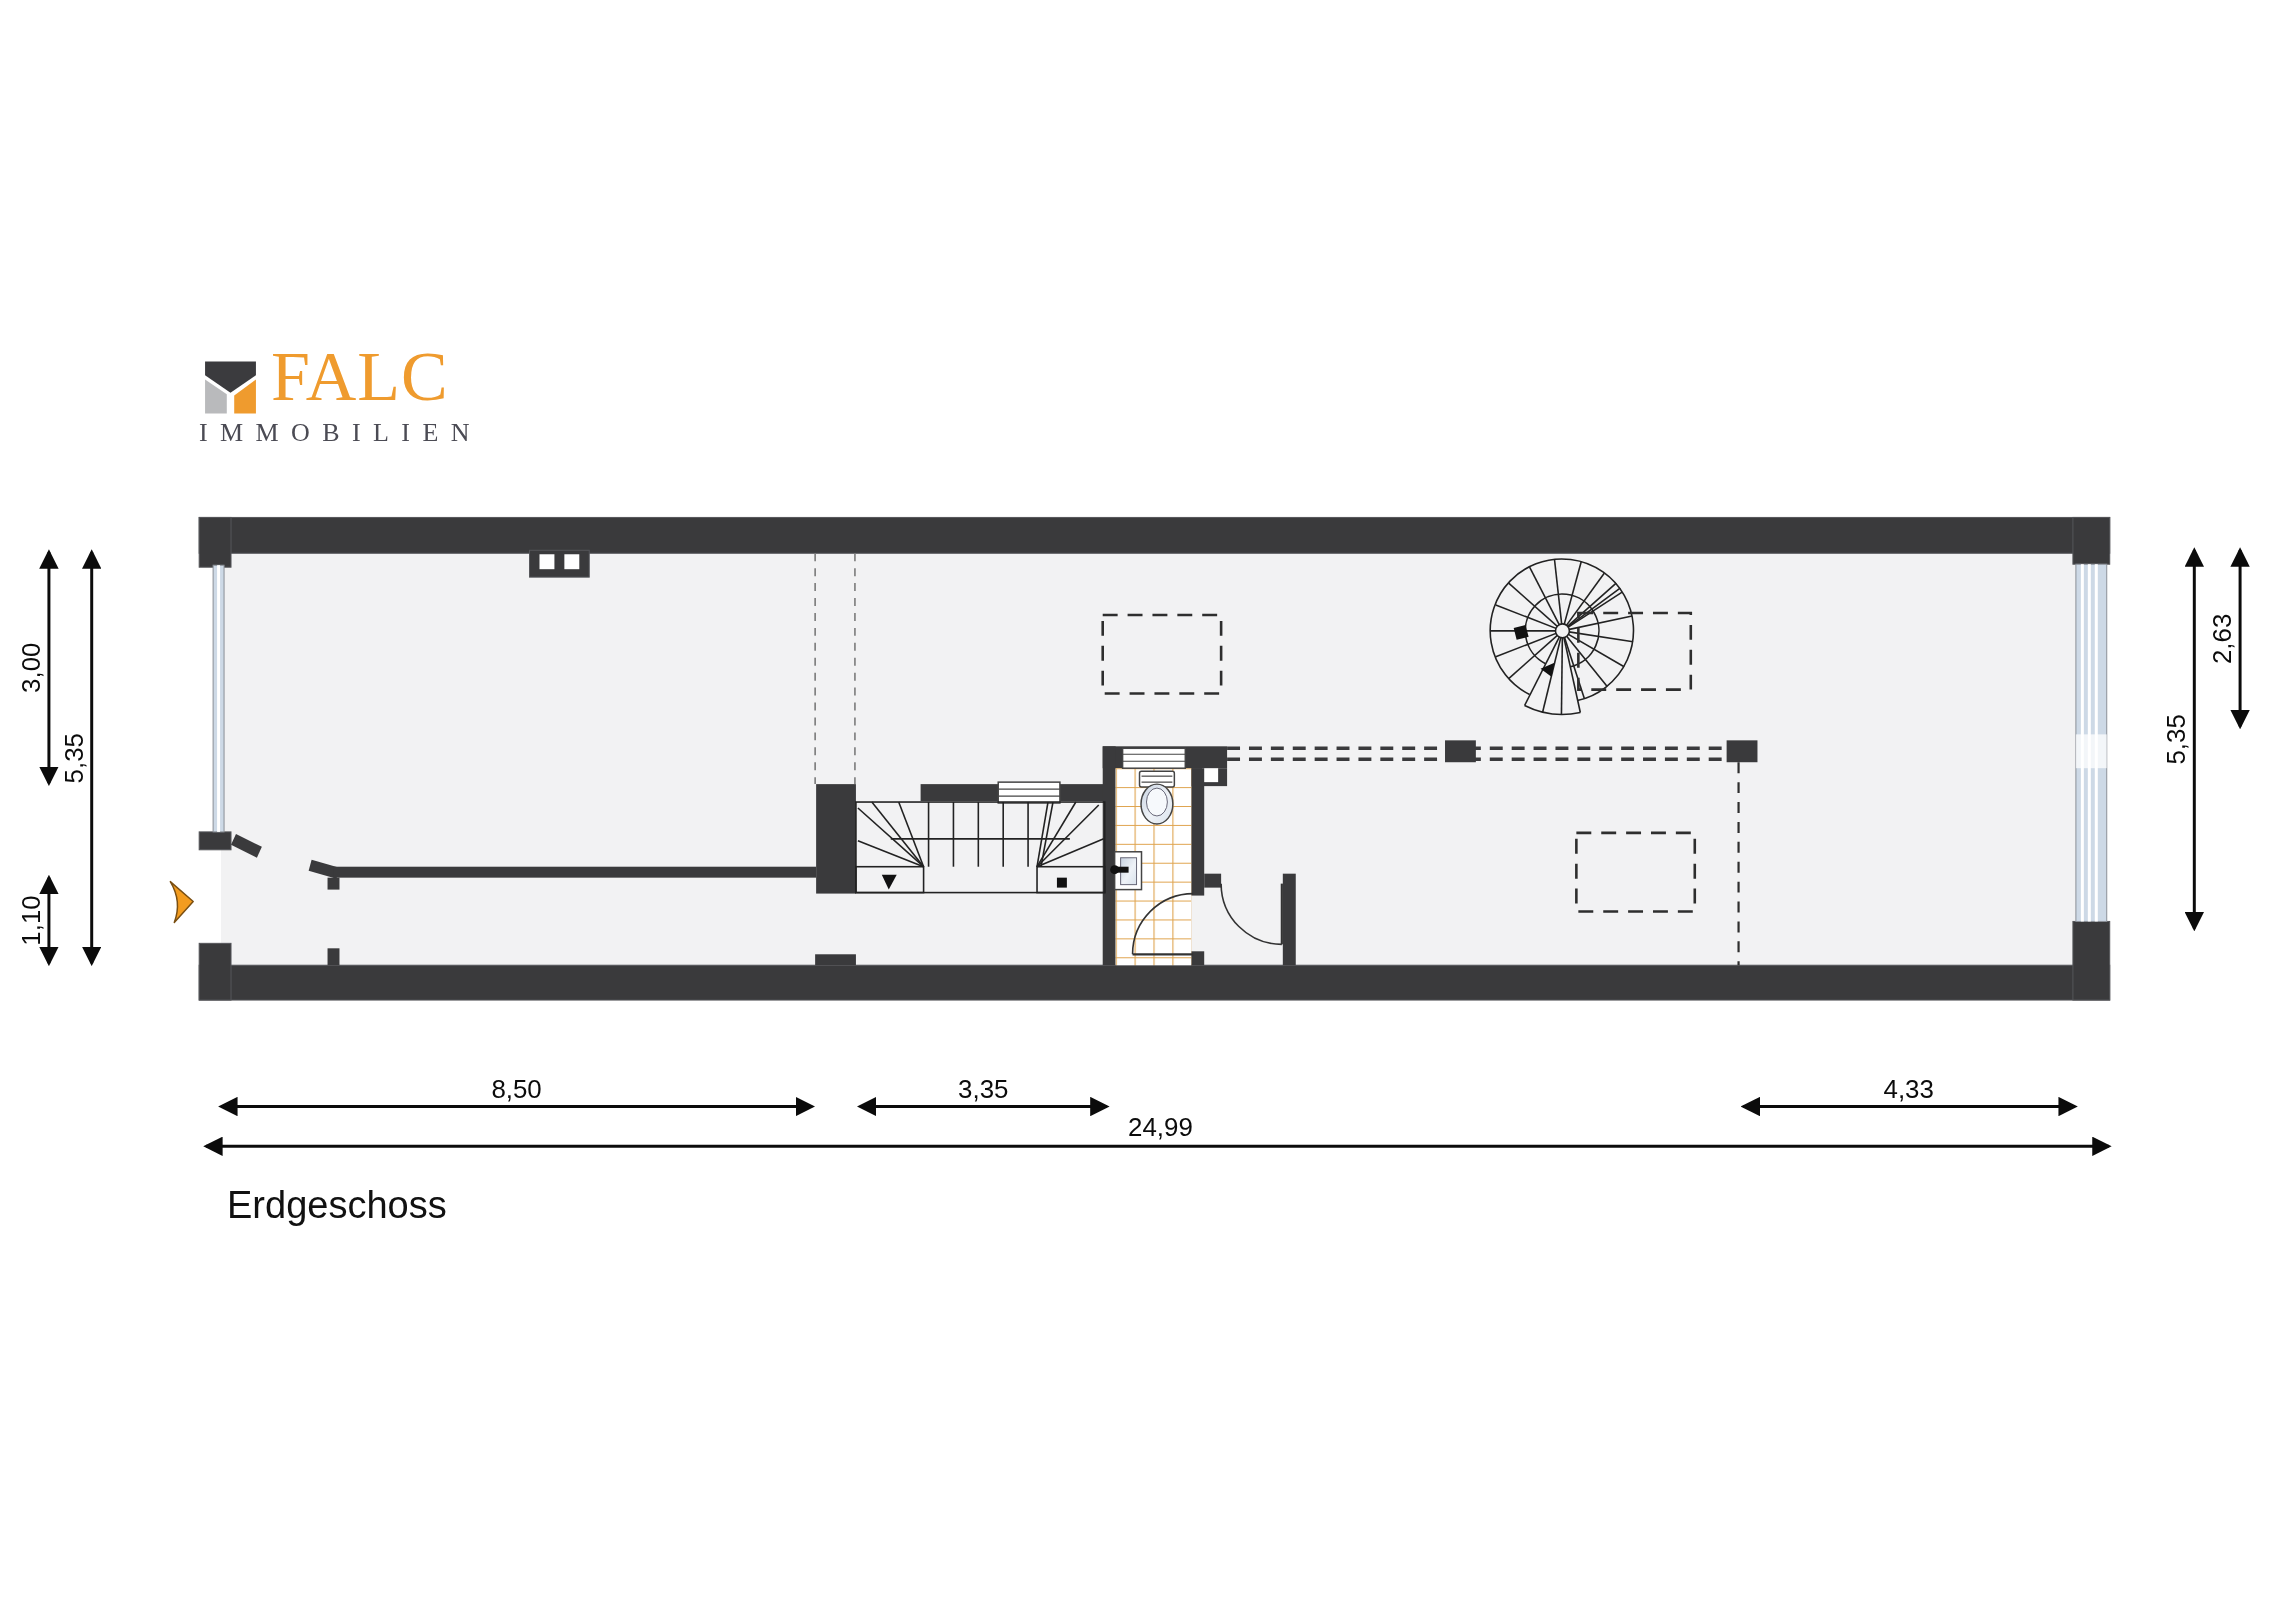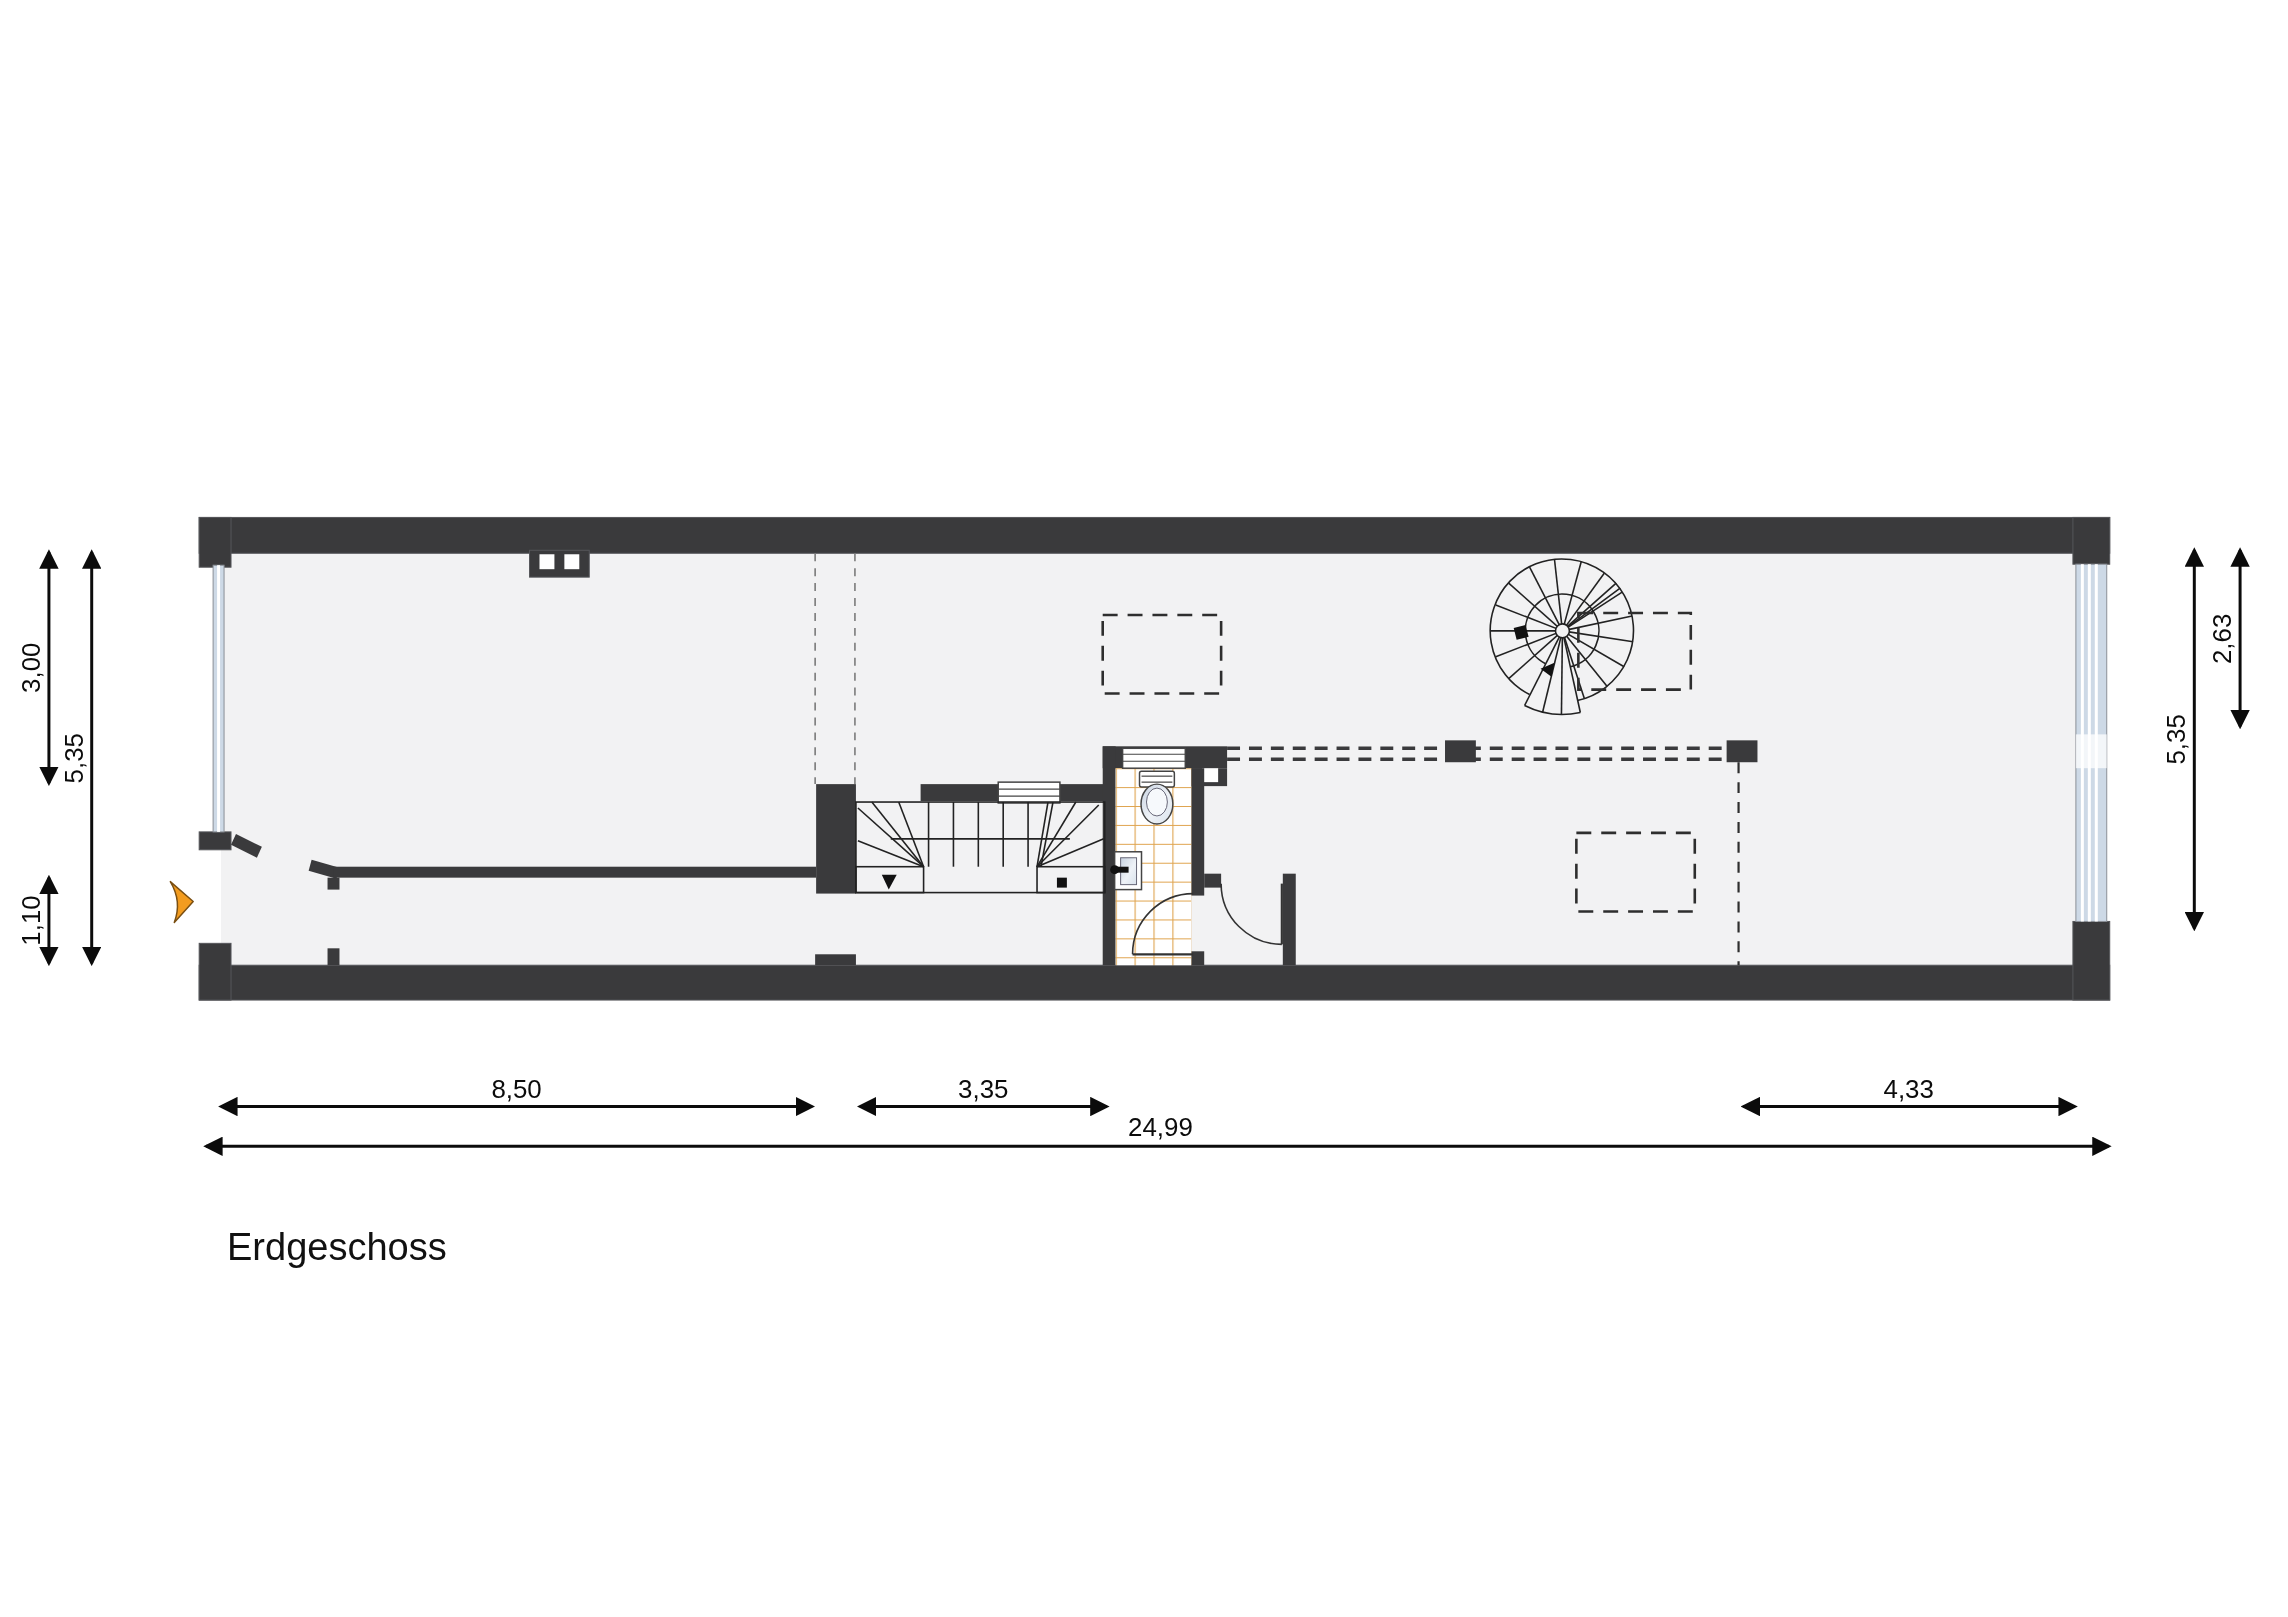--- a/index.html
+++ b/index.html
@@ -7,21 +7,21 @@
         font-family:"Liberation Sans",sans-serif;}
   .plan-svg{position:absolute;left:0;top:0;width:2289px;height:1618px;}
   
   .logo{position:absolute;left:204px;top:361px;width:338px;height:90px;}
   .logo-mark{position:absolute;left:0;top:0;width:53px;height:54px;}
   .logo-brand{position:absolute;left:67px;top:-16px;font-family:"Liberation Serif",serif;
               font-size:70px;line-height:64px;letter-spacing:1px;color:#EF9B2E;font-weight:400;}
   .logo-sub{position:absolute;left:-5px;top:57px;font-family:"Liberation Serif",serif;
             font-size:26px;letter-spacing:12.4px;color:#4B4B54;}
   
-  .floor-label{position:absolute;left:227px;top:1226px;font-size:38px;color:#111;text-align:right;}
+  .floor-label{position:absolute;left:227px;top:1184px;font-size:38px;color:#111;text-align:right;}
   
   .wall{fill:#3A3A3C;stroke:#55565a;stroke-width:1;}
   .wall-noline{fill:#3A3A3C;stroke:none;}
   .floor{fill:#F2F2F3;}
   .glass{fill:#CDD9E6;}
   .stair-line{stroke:#222;stroke-width:1.6;fill:none;}
   .fixture{fill:#ffffff;stroke:#444;stroke-width:1.5;}
   .fixline{stroke:#444;stroke-width:1.2;}
   .doorarc{stroke:#333;stroke-width:1.6;fill:none;}
   .doorleaf{stroke:#333;stroke-width:2.2;}
@@ -30,20 +30,29 @@
   .dash-rect{stroke:#2e2e2e;stroke-width:2.6;stroke-dasharray:15 10;fill:none;}
   .dash-vert{stroke:#2e2e2e;stroke-width:2.2;stroke-dasharray:11 9;fill:none;}
   .dim{stroke:#0b0b0b;stroke-width:3;}
   .dim-text{font-family:"Liberation Sans",sans-serif;font-size:26px;fill:#0b0b0b;}
 </style>
 </head>
 <body>
 
 <div class="page">
 
+  <div class="logo">
+    <svg class="logo-mark" viewBox="0 0 100 100">
+      <polygon points="2,0 98,0 98,26 50,59 2,26" fill="#3B3B3E"></polygon>
+      <polygon points="2,34 43,62 43,98 2,98" fill="#B9BABC"></polygon>
+      <polygon points="57,64 98,34 98,98 57,98" fill="#EF9B2E"></polygon>
+    </svg>
+    <div class="logo-brand">FALC</div>
+    <div class="logo-sub">IMMOBILIEN</div>
+  </div>
 
   <svg class="plan-svg" viewBox="0 0 2300 1626">
     <defs>
       <marker id="arr" viewBox="0 0 10 10" refX="8.5" refY="5" markerWidth="6.5" markerHeight="6.5" orient="auto-start-reverse">
           <path d="M0,0 L10,5 L0,10 z" fill="#0b0b0b"></path>
         </marker>
       <pattern id="tiles" width="19" height="19" x="1121" y="772" patternUnits="userSpaceOnUse">
         <rect width="19" height="19" fill="#ffffff"></rect>
         <path d="M19,0 H0 V19" stroke="#DFA44F" stroke-width="2.2" fill="none"></path>
       </pattern>

